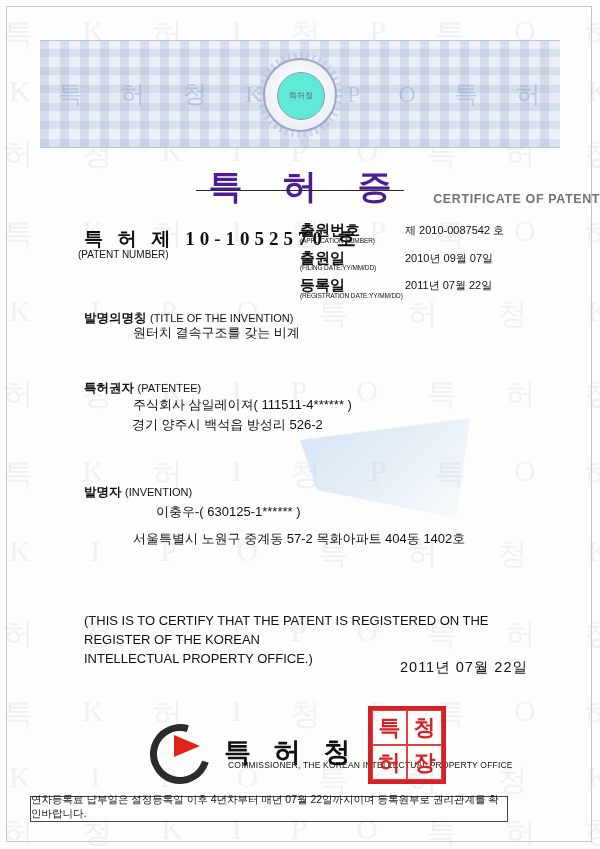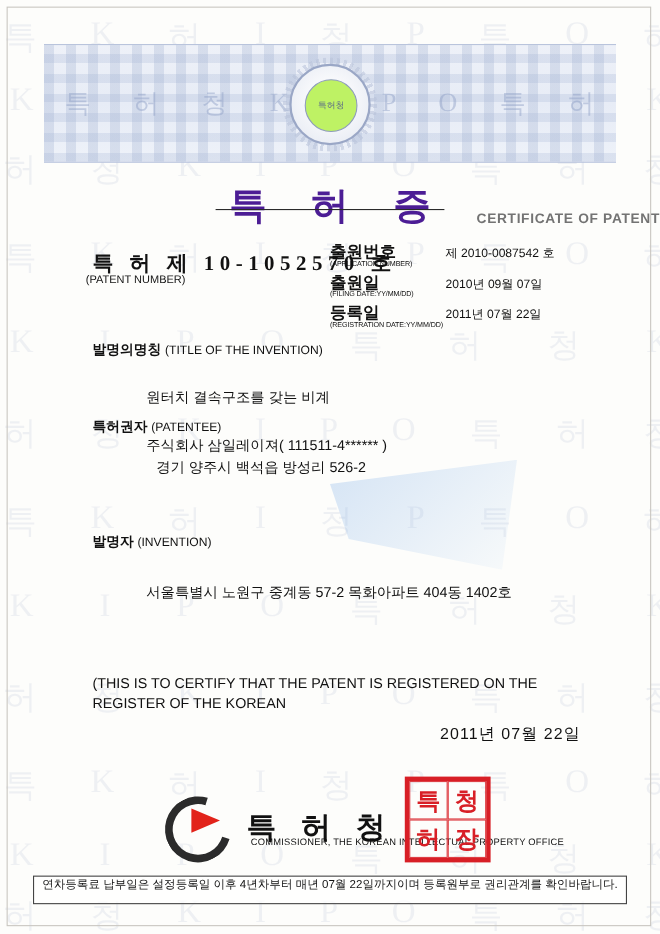--- a/index.html
+++ b/index.html
@@ -102,21 +102,21 @@
     background: repeating-conic-gradient(#b9c3da 0deg 4deg, rgba(255,255,255,0) 4deg 9deg);
     opacity: .55;
     mask: radial-gradient(circle, transparent 55%, #000 56%, #000 100%);
     -webkit-mask: radial-gradient(circle, transparent 55%, #000 56%, #000 100%);
   }
   .emblem .inner {
     position: absolute;
     left: 14px; top: 14px;
     width: 46px; height: 46px;
     border-radius: 50%;
-    background: #bef264;
+    background: #5eead4;
     border: 1px solid #8e9cbc;
     display: flex;
     align-items: center;
     justify-content: center;
     font-size: 8px;
     color: #5a6party;
     color: #5a6888;
     text-align: center;
     line-height: 1.05;
   }
@@ -217,25 +217,25 @@
     font-size: 11px;
   }
   .fld-body {
     position: absolute;
     font-size: 13px;
     color: #111;
     white-space: nowrap;
   }
 
   .invention-head { left: 84px; top: 310px; }
-  .invention-body { left: 133px; top: 352px; text-align: center; }
+  .invention-body { left: 133px; top: 324px; text-align: center; }
 
   .patentee-head { left: 84px; top: 380px; }
   .patentee-body1 { left: 133px; top: 396px; }
-  .patentee-body2 { left: 142px; top: 416px; }
+  .patentee-body2 { left: 132px; top: 416px; }
 
   .inventor-head { left: 84px; top: 484px; }
   .inventor-body1 { left: 156px; top: 503px; }
   .inventor-body2 { left: 133px; top: 530px; }
 
   
   .scan-artifact {
     position: absolute;
     left: 300px;
     top: 418px;
@@ -350,26 +350,26 @@
     font-weight: bold;
     border: 1px solid rgba(216,31,38,.85);
     letter-spacing: 0;
   }
 
   
   .footnote {
     position: absolute;
     left: 30px;
     top: 796px;
-    width: 540px;
+    width: 478px;
     height: 26px;
     border: 1px solid #444;
     box-sizing: border-box;
     display: flex;
-    align-items: flex-start;
+    align-items: flex-end;
     justify-content: center;
     font-size: 10.5px;
     color: #111;
     background: rgba(255,255,255,.72);
   }
 </style>
 </head>
 <body>
 
 <div id="page">
@@ -568,26 +568,28 @@
     <span>특허권자</span>
     <span class="en">(PATENTEE)</span>
   </div>
   <div class="fld-body patentee-body1">주식회사 삼일레이져(  111511-4****** )</div>
   <div class="fld-body patentee-body2">경기 양주시 백석읍 방성리 526-2</div>
 
   <div class="fld-head inventor-head">
     <span>발명자</span>
     <span class="en">(INVENTION)</span>
   </div>
+  <div class="fld-body inventor-body1">이충우-(  630125-1****** )</div>
   <div class="fld-body inventor-body2">서울특별시 노원구 중계동 57-2 목화아파트 404동 1402호</div>
 
   <div class="scan-artifact"></div>
 
   <div class="certify-en">
     <div>(THIS IS TO CERTIFY THAT THE PATENT IS REGISTERED ON THE REGISTER OF THE KOREAN</div>
+    <div>INTELLECTUAL PROPERTY OFFICE.)</div>
   </div>
   <div class="issue-date">2011년   07월   22일</div>
 
   <div class="commissioner">
     <div class="logo-mark">
       <div class="swoosh"></div>
       <div class="arrow"></div>
     </div>
     <div class="commissioner-ko">특 허 청</div>
     <div class="commissioner-en">COMMISSIONER, THE KOREAN INTELLECTUAL PROPERTY OFFICE</div>

